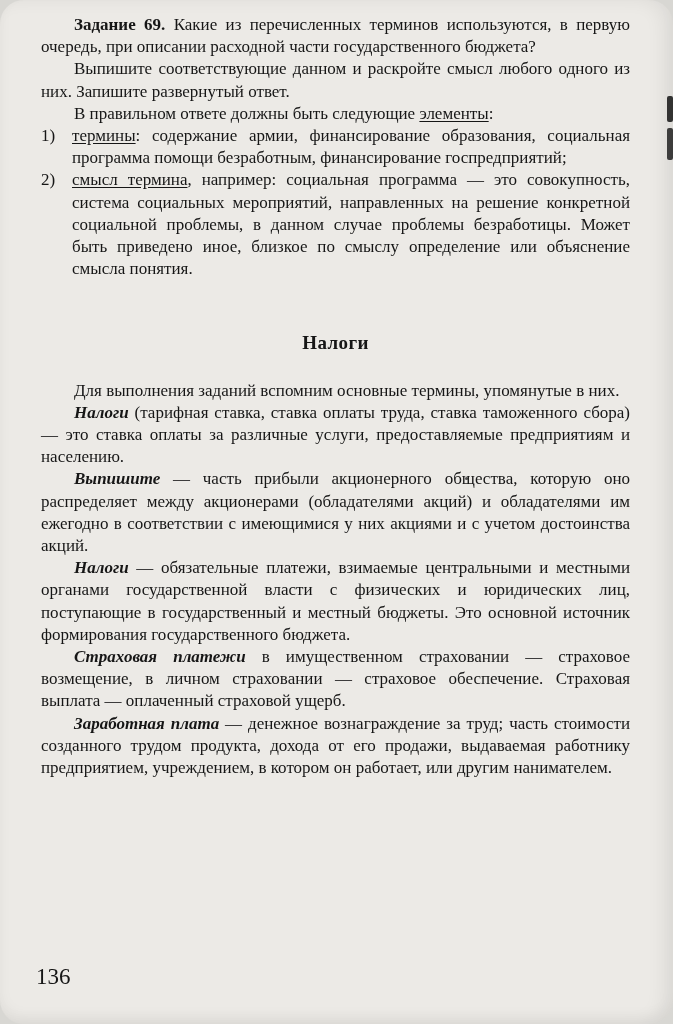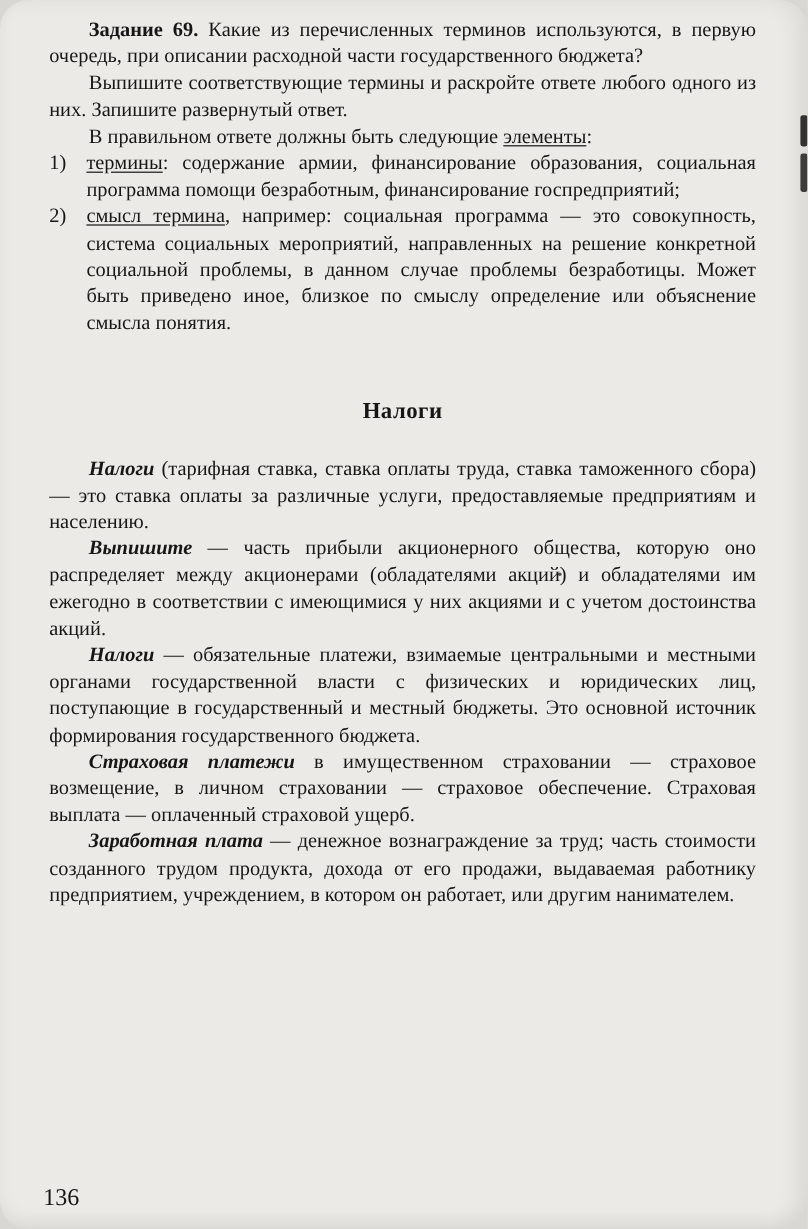--- a/index.html
+++ b/index.html
@@ -51,43 +51,44 @@
     font-size: 19px;
     letter-spacing: 0.4px;
   }
   .run.n  { font-weight: normal; font-style: normal; }
   .run.b  { font-weight: bold; }
   .run.bi { font-weight: bold; font-style: italic; }
   .run.u  { text-decoration: underline; text-underline-offset: 2px; }
   .page-number {
     position: absolute;
     left: 36px;
-    bottom: 14px;
-    font-size: 20px;
+    bottom: 34px;
+    font-size: 23px;
   }
   .artifact {
     position: absolute;
     background: #141414;
     border-radius: 2px;
   }
   .artifact.a1 { right: 0; top: 96px;  width: 6px; height: 26px; opacity: 0.85; }
   .artifact.a2 { right: 0; top: 128px; width: 6px; height: 32px; opacity: 0.8; }
   .artifact.dot { left: 465px; top: 477px; width: 3px; height: 3px; border-radius: 50%; opacity: 0.7; }
 </style>
 </head>
 <body>
 
 <div class="scan-page">
   <div class="text-column">
       <p class="para"><span class="run b">Задание 69.</span><span class="run n"> Какие из перечисленных терминов используются, в первую очередь, при описании расходной части государственного бюджета?</span></p>
-      <p class="para"><span class="run n">Выпишите соответствующие термины и раскройте ответе любого одного из них. Запишите развернутый ответ.</span></p>
+      <p class="para"><span class="run n">Выпишите соответствующие данном и раскройте смысл любого одного из них. Запишите развернутый ответ.</span></p>
       <p class="para"><span class="run n">В правильном ответе должны быть следующие </span><span class="run u">элементы</span><span class="run n">:</span></p>
       <div class="list-item"><span class="marker">1)</span><span class="run u">термины</span><span class="run n">: содержание армии, финансирование образования, социальная программа помощи безработным, финансирование госпредприятий;</span></div>
       <div class="list-item"><span class="marker">2)</span><span class="run u">смысл термина</span><span class="run n">, например: социальная программа — это совокупность, система социальных мероприятий, направленных на решение конкретной социальной проблемы, в данном случае проблемы безработицы. Может быть приведено иное, близкое по смыслу определение или объяснение смысла понятия.</span></div>
       <div class="heading"><span class="run b">Налоги</span></div>
+      <p class="para"><span class="run n">Для выполнения заданий вспомним основные термины, упомянутые в них.</span></p>
       <p class="para"><span class="run bi">Налоги</span><span class="run n"> (тарифная ставка, ставка оплаты труда, ставка таможенного сбора) — это ставка оплаты за различные услуги, предоставляемые предприятиям и населению.</span></p>
       <p class="para"><span class="run bi">Выпишите</span><span class="run n"> — часть прибыли акционерного общества, которую оно распределяет между акционерами (обладателями акций) и обладателями им ежегодно в соответствии с имеющимися у них акциями и с учетом достоинства акций.</span></p>
       <p class="para"><span class="run bi">Налоги</span><span class="run n"> — обязательные платежи, взимаемые центральными и местными органами государственной власти с физических и юридических лиц, поступающие в государственный и местный бюджеты. Это основной источник формирования государственного бюджета.</span></p>
       <p class="para"><span class="run bi">Страховая платежи</span><span class="run n"> в имущественном страховании — страховое возмещение, в личном страховании — страховое обеспечение. Страховая выплата — оплаченный страховой ущерб.</span></p>
       <p class="para"><span class="run bi">Заработная плата</span><span class="run n"> — денежное вознаграждение за труд; часть стоимости созданного трудом продукта, дохода от его продажи, выдаваемая работнику предприятием, учреждением, в котором он работает, или другим нанимателем.</span></p>
     </div>
   <div class="page-number">136</div>
   <div class="artifact a1"></div>
   <div class="artifact a2"></div>
   <div class="artifact dot"></div>

